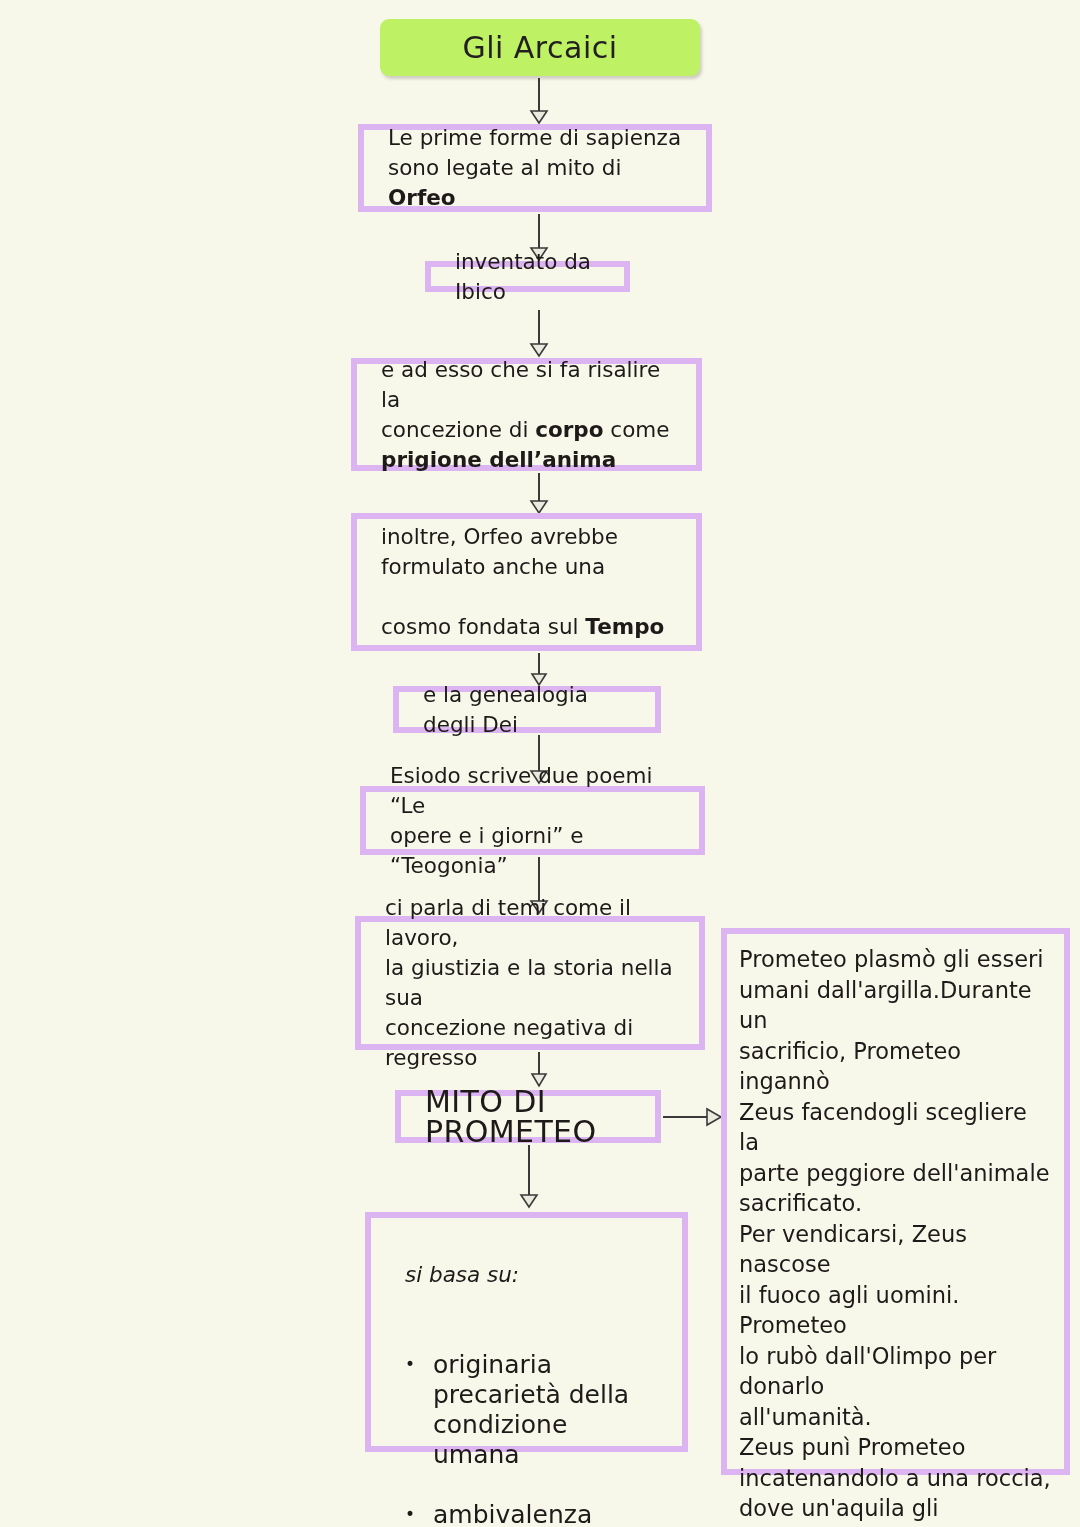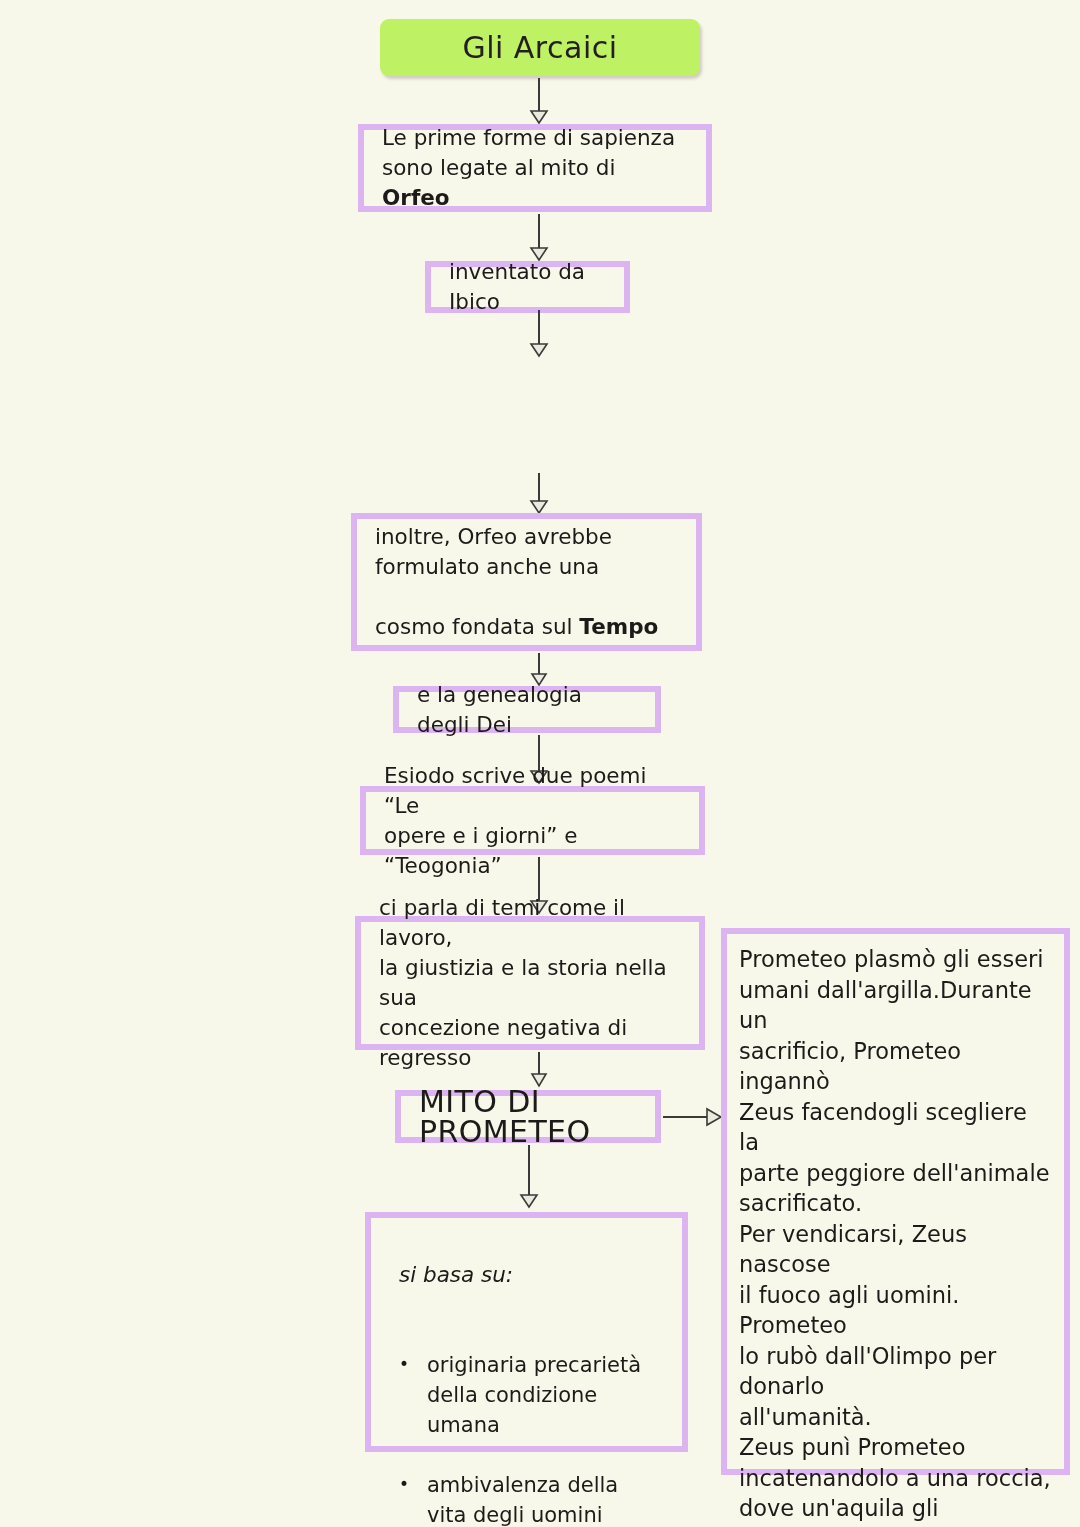--- a/index.html
+++ b/index.html
@@ -47,21 +47,21 @@
     position: absolute;
     background: #f8f8ea;
     border: 6px solid #ddb4f2;
     box-sizing: border-box;
     display: flex;
     align-items: center;
   }
   .node .node-text {
     display: block;
     width: 100%;
-    padding: 0 18px;
+    padding: 0 24px;
     font-size: 21.5px;
     line-height: 30px;
     color: #1d1a19;
     white-space: pre-line;
   }
 
   .node b, .node .bold {
     font-weight: bold;
   }
 
@@ -86,21 +86,21 @@
   }
   .bullets .node-text { padding-top: 12px; }
   .bullet-list {
     margin: 0;
     padding: 0;
     list-style: none;
   }
   .bullet-list li {
     position: relative;
     padding-left: 38px;
-    font-size: 21px;
+    font-size: 25px;
     line-height: 30px;
     color: #1d1a19;
   }
   .bullet-list li::before {
     content: "\2022";
     position: absolute;
     left: 10px;
     top: -1px;
     font-size: 17px;
     color: #1d1a19;
@@ -139,31 +139,34 @@
     <span class="node-text"><span>Le prime forme di sapienza</span><br><span>sono legate al mito di </span><b>Orfeo</b></span>
   </div>
 
   <div class="arrow-v" style="left:527px; top:214px;">
     <svg width="24" height="48">
       <line x1="12" y1="0" x2="12" y2="34" stroke="#3a3a3a" stroke-width="2"></line>
       <polygon points="4,34 20,34 12,46" fill="#eceade" stroke="#3a3a3a" stroke-width="1.6"></polygon>
     </svg>
   </div>
 
-  <div class="node" style="left:425px; top:261px; width:205px; height:52px;">
+  <div class="node" style="left:425px; top:261px; width:205px; height:31px;">
     <span class="node-text">inventato da Ibico</span>
   </div>
 
   <div class="arrow-v" style="left:527px; top:310px;">
     <svg width="24" height="48">
       <line x1="12" y1="0" x2="12" y2="34" stroke="#3a3a3a" stroke-width="2"></line>
       <polygon points="4,34 20,34 12,46" fill="#eceade" stroke="#3a3a3a" stroke-width="1.6"></polygon>
     </svg>
   </div>
 
+  <div class="node" style="left:351px; top:358px; width:351px; height:113px;">
+    <span class="node-text"><span>e ad esso che si fa risalire la</span><br><span>concezione di </span><b>corpo</b><span> come</span><br><b>prigione dell’anima</b></span>
+  </div>
 
   <div class="arrow-v" style="left:527px; top:473px;">
     <svg width="24" height="42">
       <line x1="12" y1="0" x2="12" y2="28" stroke="#3a3a3a" stroke-width="2"></line>
       <polygon points="4,28 20,28 12,40" fill="#eceade" stroke="#3a3a3a" stroke-width="1.6"></polygon>
     </svg>
   </div>
 
   <div class="node" style="left:351px; top:513px; width:351px; height:138px;">
     <span class="node-text"><span>inoltre, Orfeo avrebbe</span><br><span>formulato anche una</span><br><br><span>cosmo fondata sul </span><b>Tempo</b></span>

